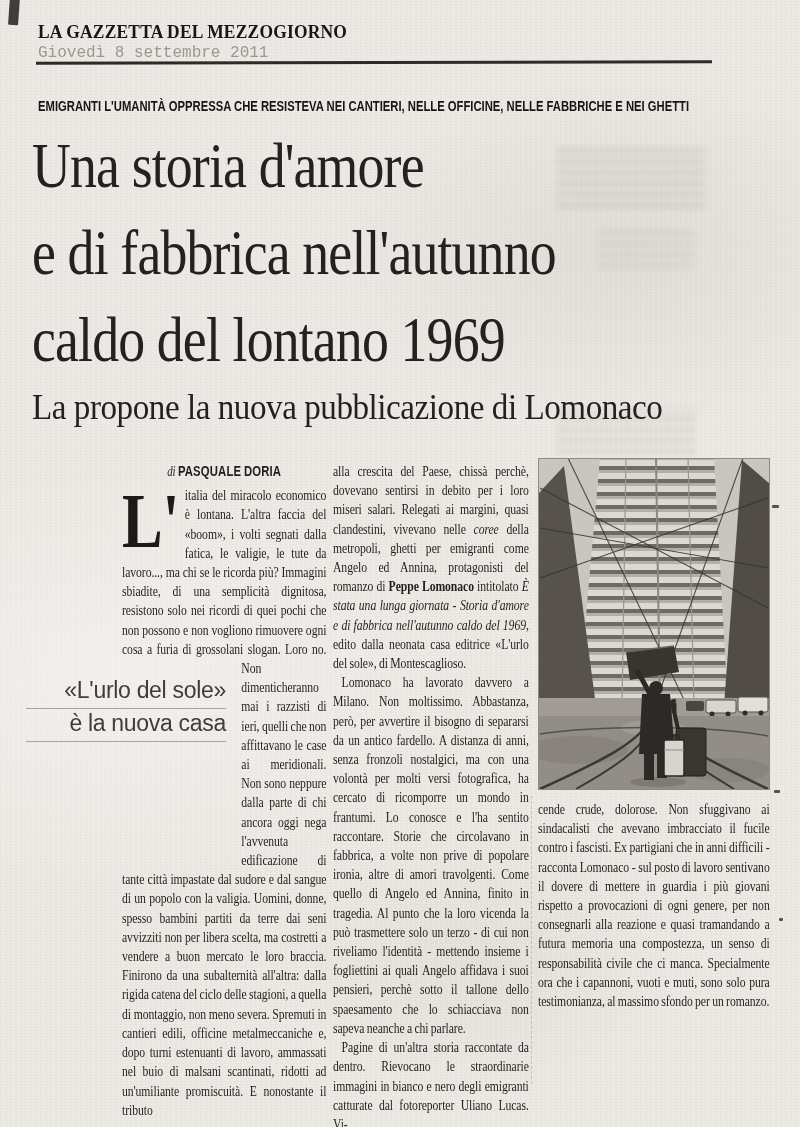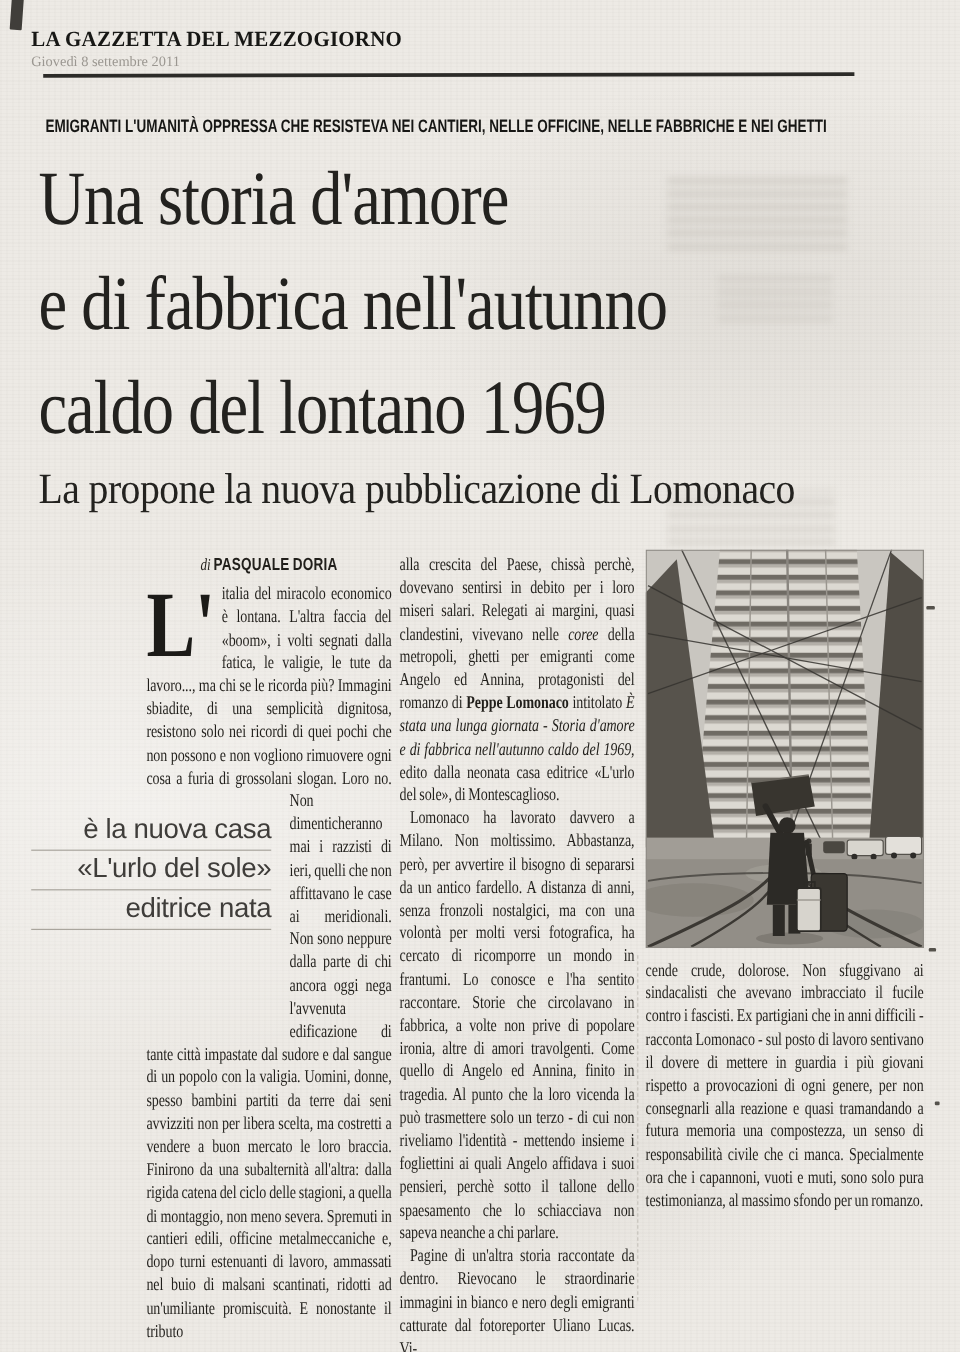--- a/index.html
+++ b/index.html
@@ -21,23 +21,23 @@
   .sp1{left:772px;top:505px;width:7px;height:3px;}
   .sp2{left:774px;top:790px;width:6px;height:3px;}
   .sp3{left:779px;top:918px;width:4px;height:3px;}
   .bleed{position:absolute;filter:blur(3px);opacity:.5;background:repeating-linear-gradient(0deg,#c2beb6 0 5px,transparent 5px 11px);}
   .bleed1{left:556px;top:146px;width:150px;height:62px;opacity:.55;}
   .bleed2{left:598px;top:228px;width:96px;height:40px;opacity:.4;}
   .bleed3{left:556px;top:408px;width:140px;height:46px;opacity:.45;}
   .col-sep{position:absolute;left:531px;top:796px;height:288px;border-left:1px dashed #b6b2aa;opacity:.65;}
 
   
-  .masthead{position:absolute;left:26px;top:22px;}
+  .masthead{position:absolute;left:38px;top:22px;}
   .masthead-title{font-weight:bold;font-size:18px;letter-spacing:.2px;color:#171715;transform:scaleX(.97);transform-origin:left;white-space:nowrap;}
-  .masthead-date{margin-top:1px;font-family:Liberation Serif, serif;font-size:12px;color:#9b9791;}
+  .masthead-date{margin-top:1px;font-family:Liberation Mono, monospace;font-size:16px;color:#9b9791;}
   .top-rule{position:absolute;left:36px;top:61px;width:676px;height:3px;background:#2c2b28;transform:rotate(-.12deg);}
   .kicker{position:absolute;left:38px;top:97px;font-family:"Liberation Sans",sans-serif;font-weight:bold;font-size:15px;color:#161614;white-space:nowrap;transform:scaleX(.75);transform-origin:left;letter-spacing:0;}
 
   .headline{position:absolute;left:32px;top:122px;margin:0;font-weight:normal;color:#23221f;transform:scaleX(.84);transform-origin:left top;}
   .headline div{font-size:64px;line-height:87px;white-space:nowrap;letter-spacing:-1px;}
   .subheadline{position:absolute;left:32px;top:386px;margin:0;font-weight:normal;font-size:36px;color:#23221f;white-space:nowrap;transform:scaleX(.92);transform-origin:left top;letter-spacing:-.5px;}
 
   
   .bodytext{font-size:15px;line-height:19.2px;text-align:justify;letter-spacing:-.1px;word-spacing:-.6px;color:#211f1b;}
   .col1{position:absolute;left:122px;top:462px;width:262px;transform:scaleX(.78);transform-origin:left top;}
@@ -96,23 +96,22 @@
     <div class="byline">
       <span class="byline-prefix">di</span>
       <span class="byline-author">PASQUALE DORIA</span>
     </div>
     <p style="margin:0">
       <span class="dropcap">L'</span><span>italia del miracolo economico è lontana. L'altra faccia del «boom», i volti segnati dalla fatica, le valigie, le tute da lavoro..., ma chi se le ricorda più? Immagini sbiadite, di una semplicità dignitosa, resistono solo nei ricordi di quei pochi che non possono e non vogliono rimuovere ogni cosa a furia di grossolani slogan.</span><span class="pq-spacer"></span><span> Loro no. Non dimenticheranno mai i razzisti di ieri, quelli che non affittavano le case ai meridionali. Non sono neppure dalla parte di chi ancora oggi nega l'avvenuta edificazione di tante città impastate dal sudore e dal sangue di un popolo con la valigia. Uomini, donne, spesso bambini partiti da terre dai seni avvizziti non per libera scelta, ma costretti a vendere a buon mercato le loro braccia. Finirono da una subalternità all'altra: dalla rigida catena del ciclo delle stagioni, a quella di montaggio, non meno severa. Spremuti in cantieri edili, officine metalmeccaniche e, dopo turni estenuanti di lavoro, ammassati nel buio di malsani scantinati, ridotti ad un'umiliante promiscuità. E nonostante il tributo</span>
     </p>
   </div>
 
   <div class="pullquote">
+    <div class="pq-line pq-rule">«L'urlo del sole»</div>
     <div class="pq-line pq-rule">è la nuova casa</div>
-    <div class="pq-line pq-rule">«L'urlo del sole»</div>
-    <div class="pq-line pq-rule">editrice nata</div>
   </div>
 
   <div class="col2 bodytext">
     <p><span>alla crescita del Paese, chissà perchè, dovevano sentirsi in debito per i loro miseri salari. Relegati ai margini, quasi clandestini, vivevano nelle </span><span class="ital">coree</span><span> della metropoli, ghetti per emigranti come Angelo ed Annina, protagonisti del romanzo di </span><span class="bold">Peppe Lomonaco</span><span> intitolato </span><span class="ital">È stata una lunga giornata - Storia d'amore e di fabbrica nell'autunno caldo del 1969</span><span>, edito dalla neonata casa editrice «L'urlo del sole», di Montescaglioso.</span></p>
     <p class="indent">Lomonaco ha lavorato davvero a Milano. Non moltissimo. Abbastanza, però, per avvertire il bisogno di separarsi da un antico fardello. A distanza di anni, senza fronzoli nostalgici, ma con una volontà per molti versi fotografica, ha cercato di ricomporre un mondo in frantumi. Lo conosce e l'ha sentito raccontare. Storie che circolavano in fabbrica, a volte non prive di popolare ironia, altre di amori travolgenti. Come quello di Angelo ed Annina, finito in tragedia. Al punto che la loro vicenda la può trasmettere solo un terzo - di cui non riveliamo l'identità - mettendo insieme i fogliettini ai quali Angelo affidava i suoi pensieri, perchè sotto il tallone dello spaesamento che lo schiacciava non sapeva neanche a chi parlare.</p>
     <p class="indent">Pagine di un'altra storia raccontate da dentro. Rievocano le straordinarie immagini in bianco e nero degli emigranti catturate dal fotoreporter Uliano Lucas. Vi-</p>
   </div>
 
   <div class="photo">
     <svg width="232" height="332" viewBox="0 0 232 332" xmlns="http://www.w3.org/2000/svg">

